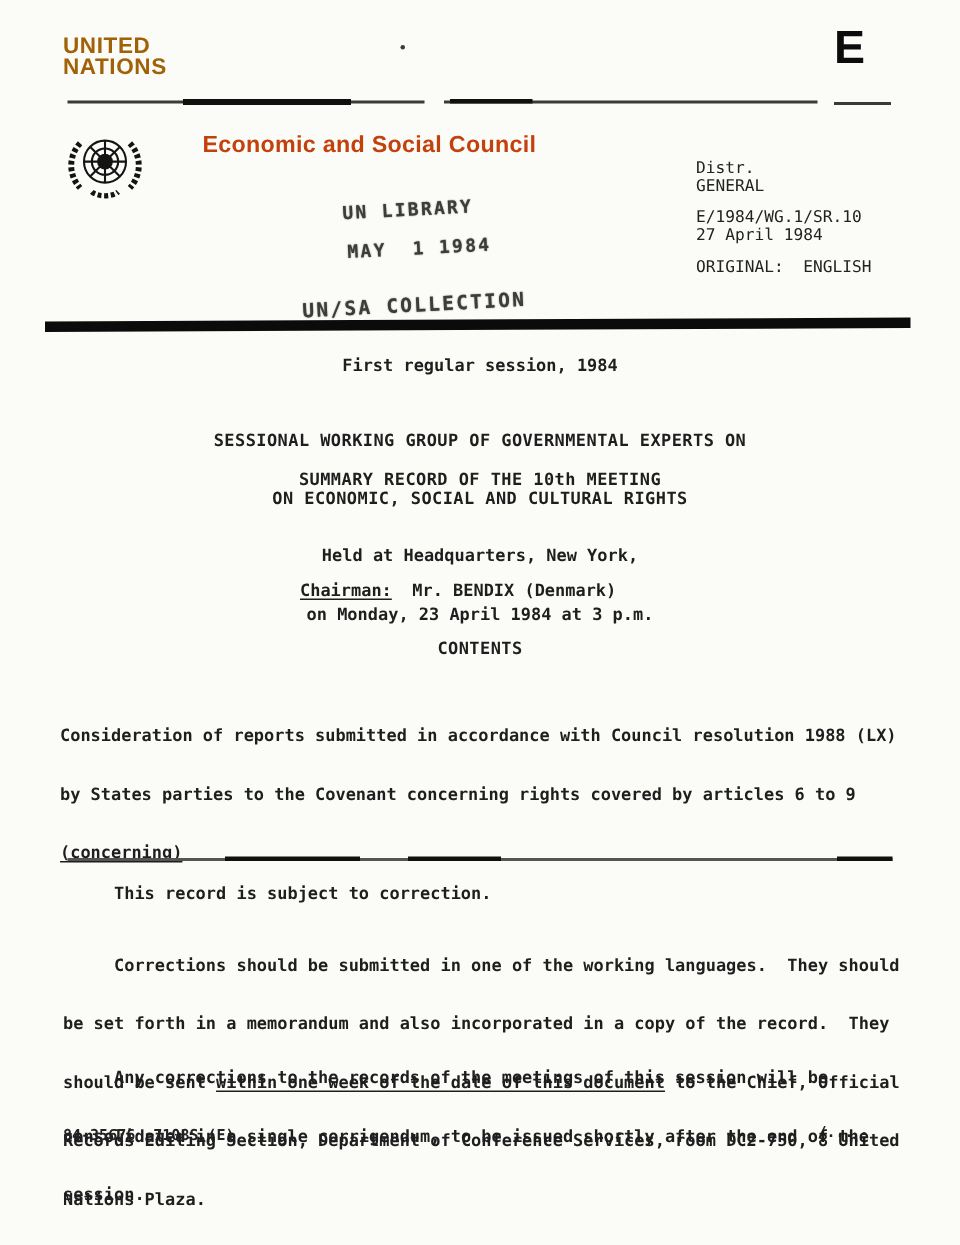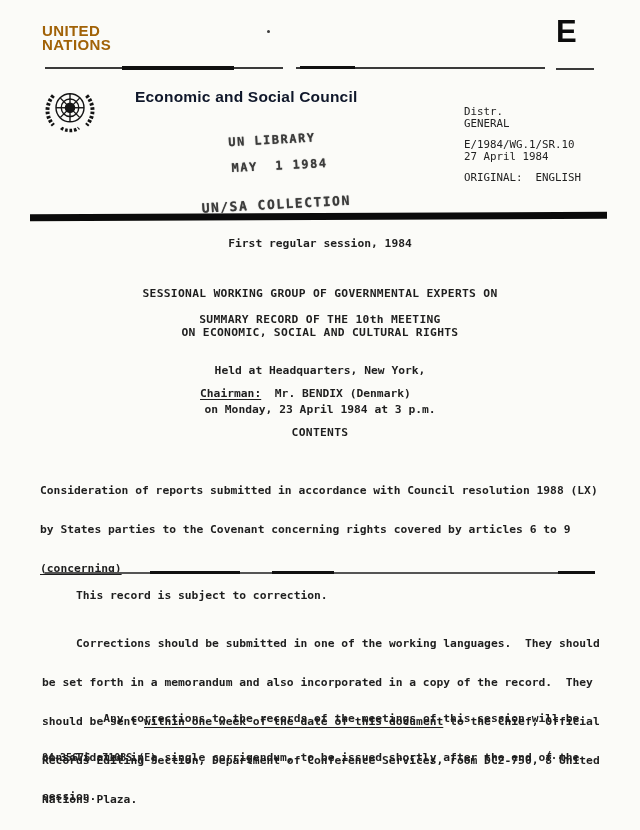--- a/index.html
+++ b/index.html
@@ -6,34 +6,34 @@
   .page{
     position:relative;width:640px;height:830px;margin:0 auto;
     background:#fbfbf8;overflow:hidden;color:#1e1e1e;
     font-family:"DejaVu Sans Mono","Liberation Mono",monospace;
   }
   .abs{position:absolute;}
   .sans{font-family:"Liberation Sans","DejaVu Sans",sans-serif;}
   .mono{font-family:"DejaVu Sans Mono","Liberation Mono",monospace;font-size:11.3px;line-height:13px;white-space:pre;font-weight:bold;}
   .kicker{font-weight:bold;font-size:15px;line-height:14px;letter-spacing:.4px;color:#a16207;}
   .big-e{font-weight:bold;font-size:31px;color:#0c0c0c;}
-  .council-title{font-weight:bold;font-size:15.5px;color:#0f172a;letter-spacing:.2px;}
+  .council-title{font-weight:bold;font-size:15.5px;color:#c2410c;letter-spacing:.2px;}
   .rule{background:#3a3a3a;height:2px;}
   .rule-patch{background:#101010;}
   .thickbar{background:#0b0b0b;height:7px;transform:rotate(-.25deg);}
   .info div{font-size:10.8px;line-height:12px;white-space:pre;color:#222;margin-left:21px;}
   .info .gap{height:9px;}
   .stamp{transform:rotate(-3deg);color:#2c2c2c;opacity:.92;}
   .stamp div{position:absolute;font-weight:bold;white-space:pre;letter-spacing:1.5px;
     text-shadow:0 0 1px rgba(40,40,40,.8);}
   .centerline{left:0;width:640px;text-align:center;}
   .caps{letter-spacing:.3px;}
   u{text-decoration:underline;text-underline-offset:2px;}
   .thinrule{background:#555;height:1.5px;}
-  .indent{padding-left:34px;text-align:right;}
+  .indent{padding-left:34px;}
   .speck{background:#3c3c3c;border-radius:50%;}
   .footer-left,.footer-right{font-size:10px;white-space:pre;color:#222;}
 </style>
 </head>
 <body>
 
 <div class="page">
 
   <div class="abs kicker sans" style="left:42px;top:24px">
     <div>UNITED</div>

